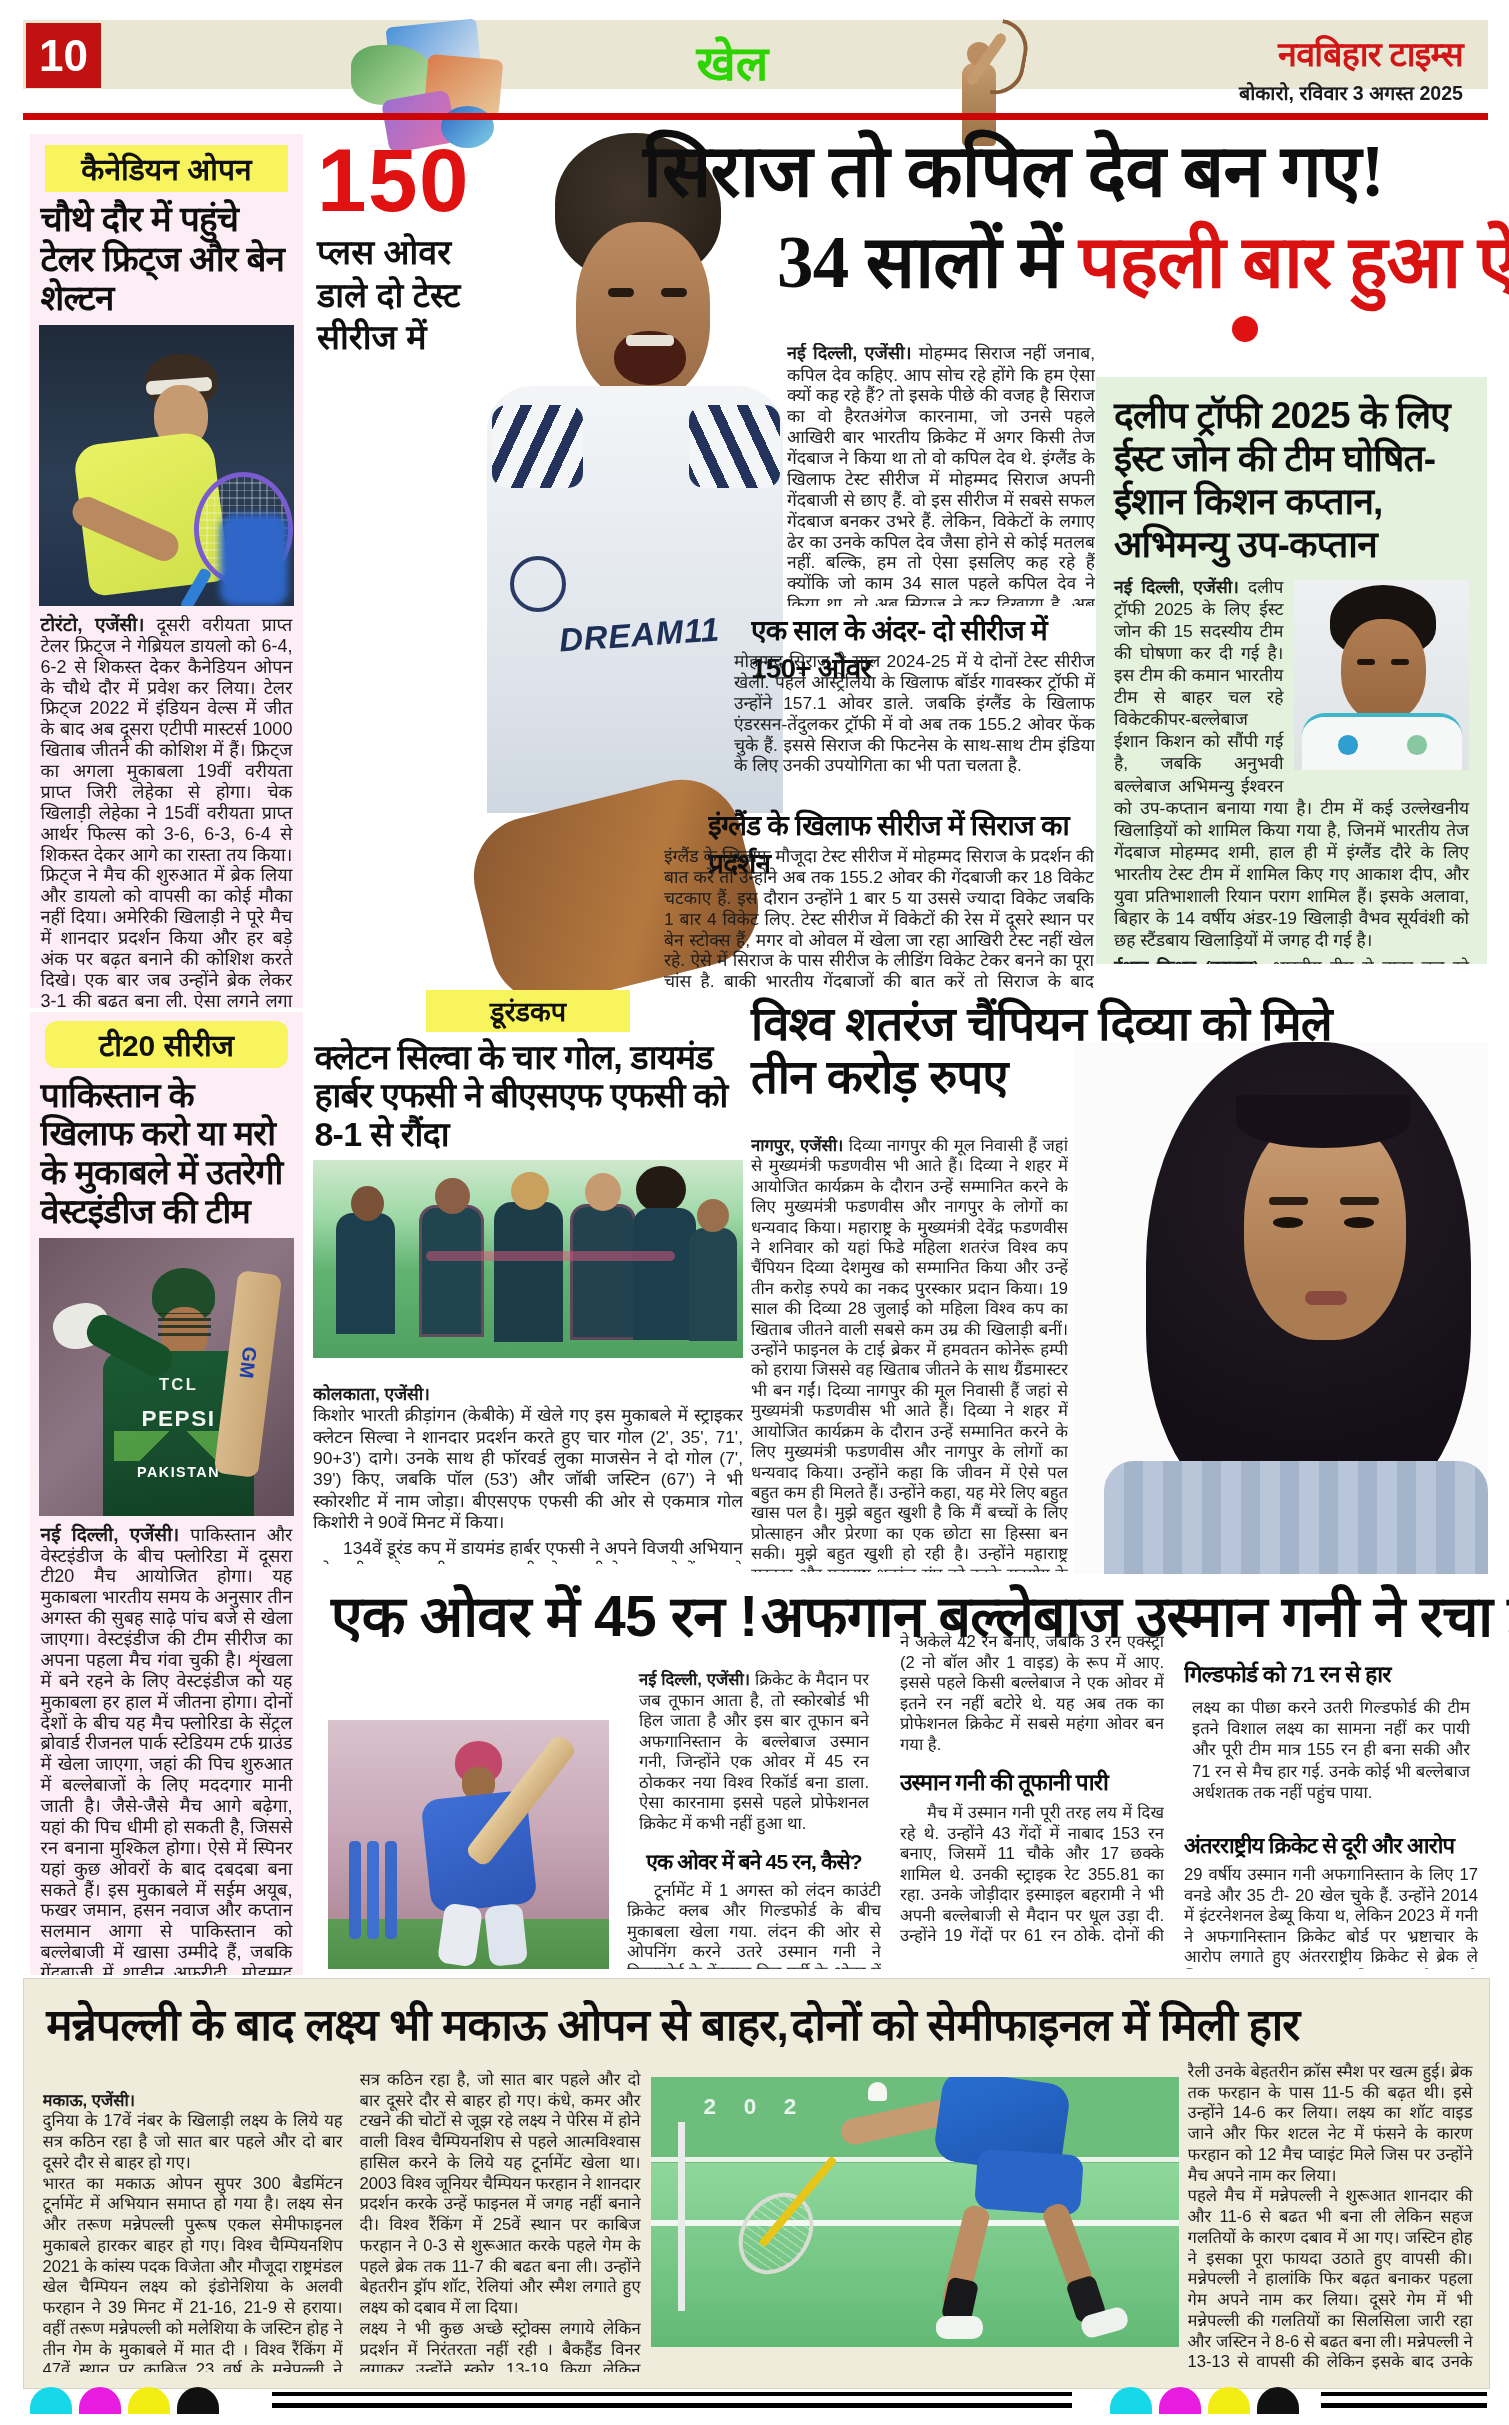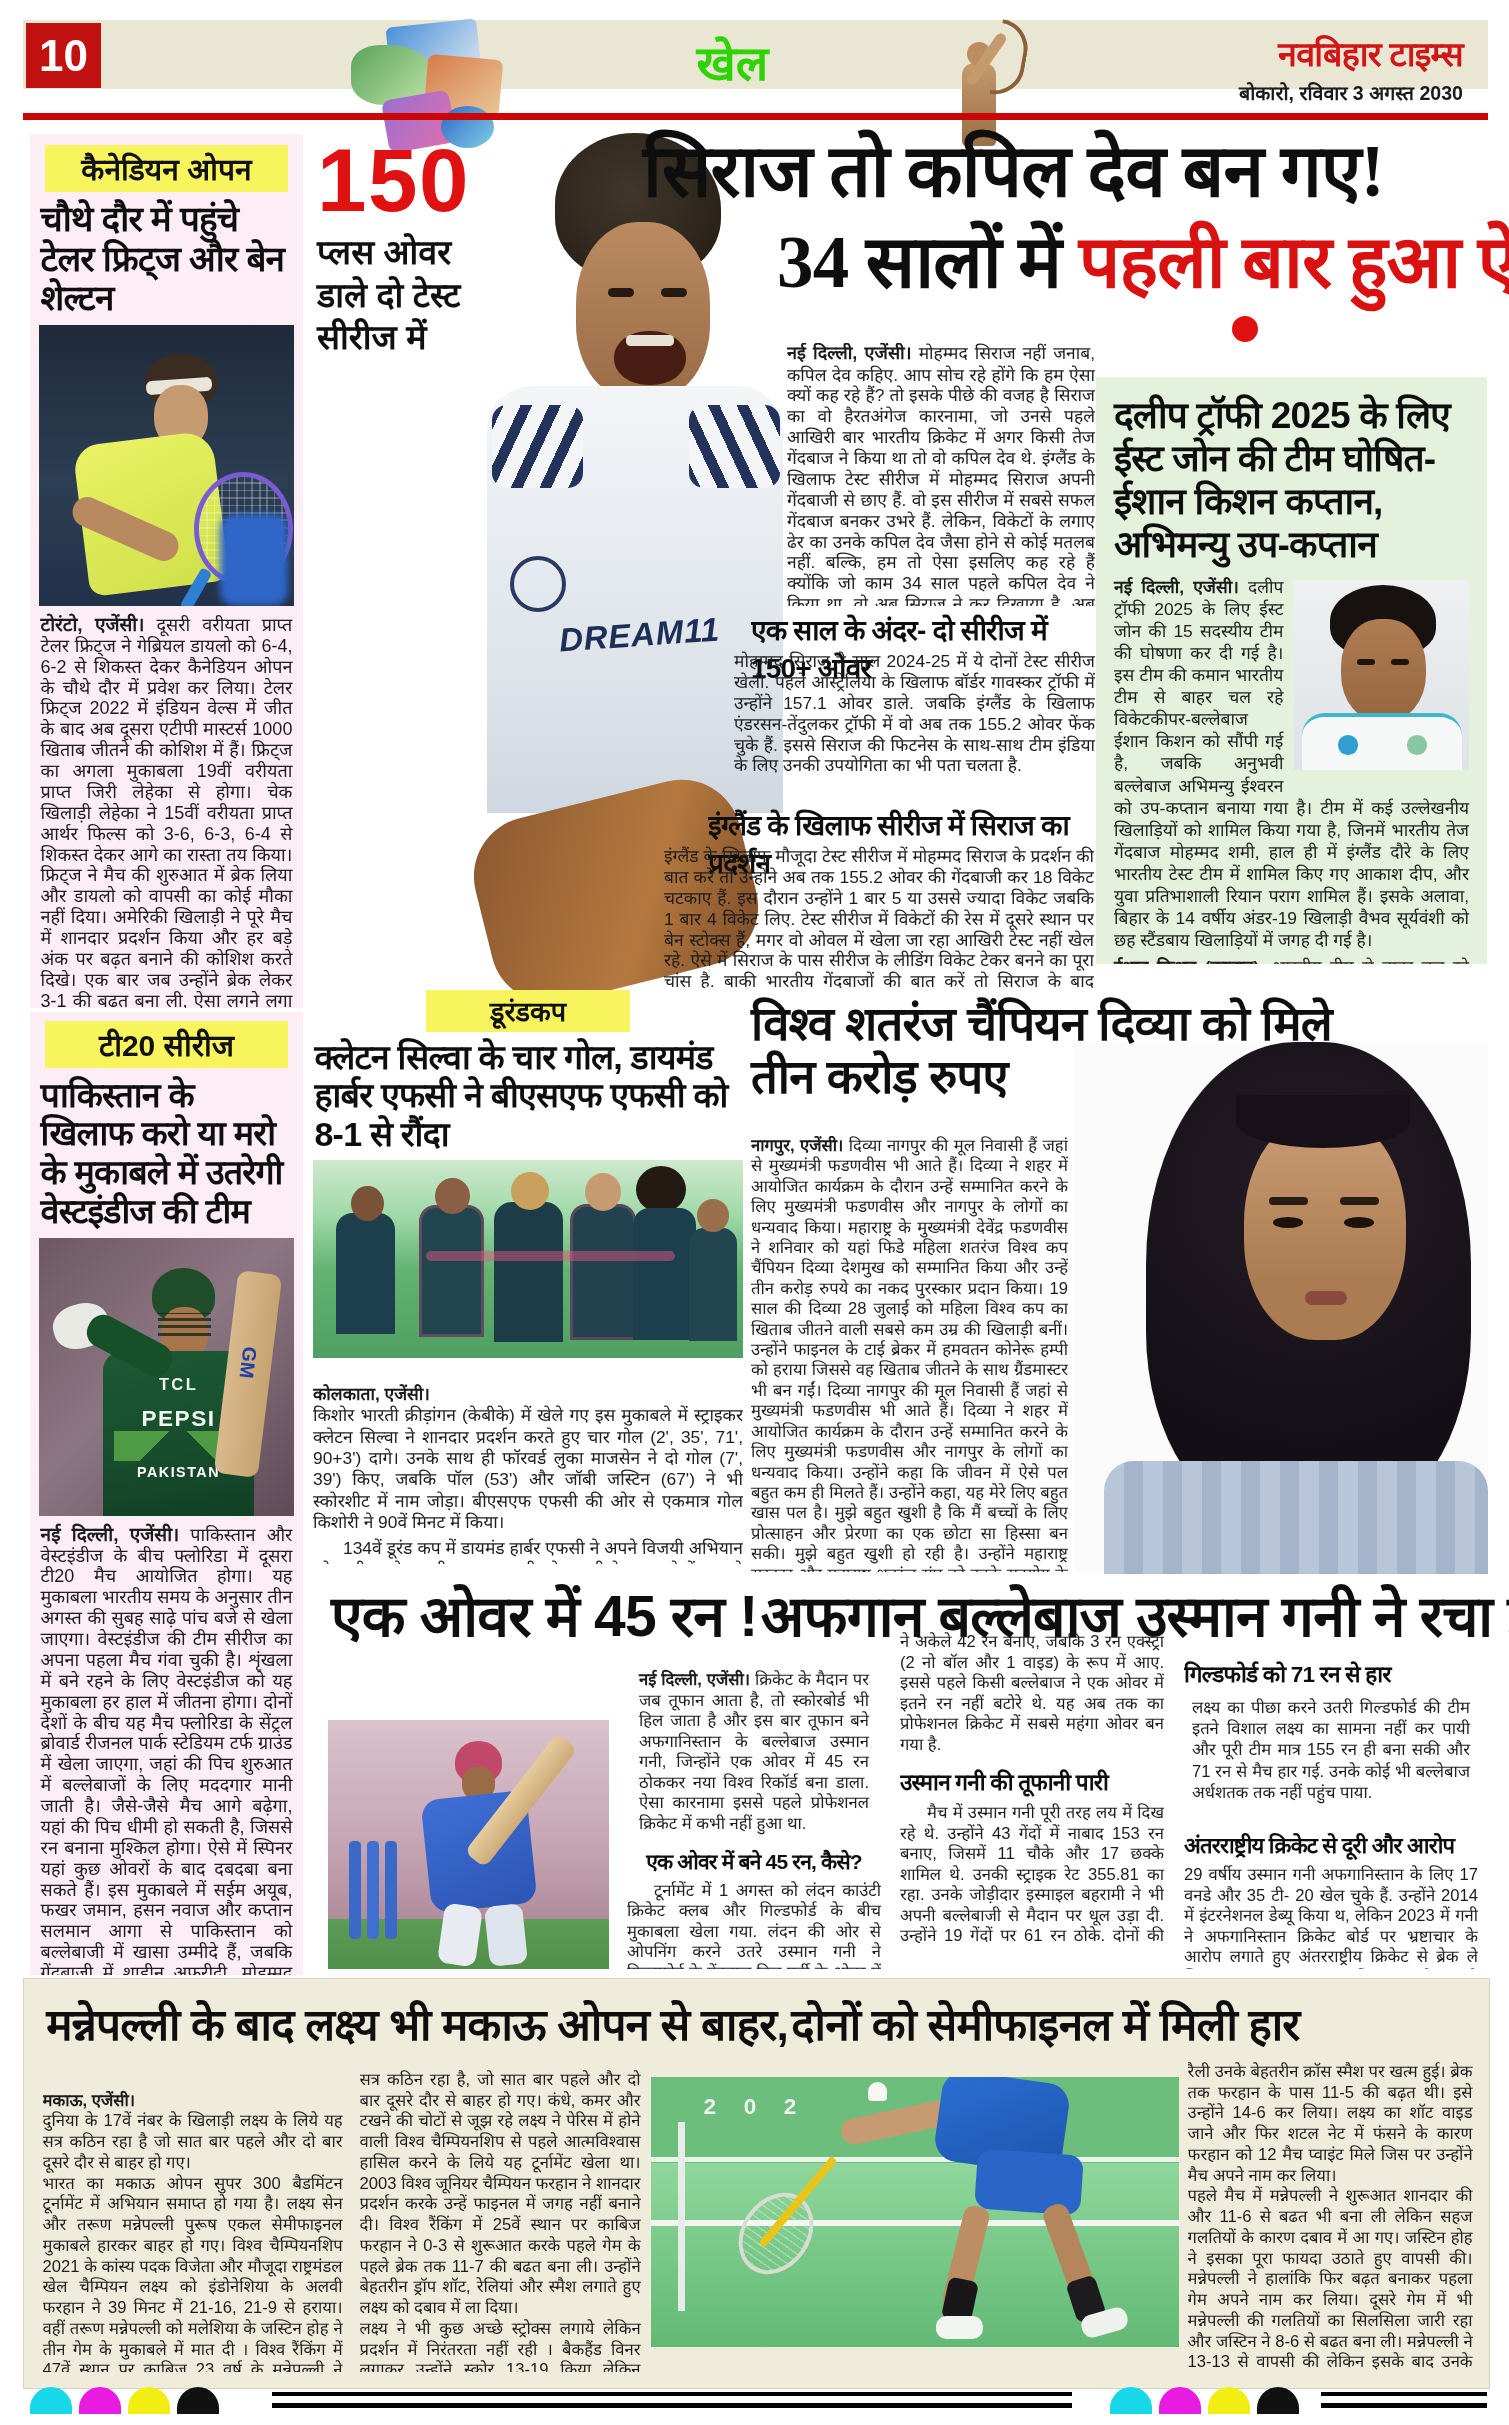--- a/index.html
+++ b/index.html
@@ -47,21 +47,21 @@
 
   <div class="abs" style="left:898px;top:21px;width:151px;height:125px;">
     <div class="abs" style="left:64px;top:42px;width:34px;height:83px;background:linear-gradient(180deg,#c59a6d,#9a6f45);border-radius:12px 12px 4.5px 4.5px;"></div>
     <div class="abs" style="left:69px;top:21px;width:24px;height:24px;background:#bb8d60;border-radius:50%;"></div>
     <div class="abs" style="left:83px;top:7.5px;width:10.6px;height:60px;background:#c59a6d;transform:rotate(35deg);border-radius:6px;"></div>
     <div class="abs" style="left:98px;top:0px;width:26px;height:68px;border:4.5px solid #8a5f3a;border-left:none;border-radius:0 30px 30px 0;transform:rotate(10deg);"></div>
   </div>
 
   <div class="abs" style="right:47px;top:30px;width:272px;text-align:right;">
     <div class="xb" style="color:#d01616;font-size:34px;letter-spacing:-0.8px;">नवबिहार टाइम्स</div>
-    <div class="b" style="color:#1b1b1b;font-size:19.6px;margin-top:3px;">बोकारो, रविवार 3 अगस्त 2030</div>
+    <div class="b" style="color:#1b1b1b;font-size:19.6px;margin-top:3px;">बोकारो, रविवार 3 अगस्त 2025</div>
   </div>
 
   <div class="abs" style="left:22.6px;top:113px;width:1465px;height:6.8px;background:#cc0606;"></div>
 
   <div class="abs pinkbox clip" style="left:30px;top:134px;width:273px;height:874px;padding:0;">
     <div class="kicker" style="margin:10.6px 15px 7.5px 15px;font-size:30px;padding:3px 0;">कैनेडियन ओपन</div>
     <div class="headline" style="margin:3px 10.6px;font-size:35px;line-height:1.13;">चौथे दौर में पहुंचे टेलर फ्रिट्ज और बेन शेल्टन</div>
 
     <div class="photo" style="position:relative;margin:7.5px 9px;width:255px;height:281px;background:linear-gradient(180deg,#1e2a39 0%,#2c3e54 55%,#22314a 100%);">
       <div class="abs" style="left:106px;top:29px;width:72px;height:53px;background:#3a2c20;border-radius:50% 50% 40% 40%;"></div>
@@ -73,21 +73,21 @@
       <div class="abs" style="left:151px;top:242px;width:12px;height:45px;background:#2f7fd6;transform:rotate(30deg);border-radius:4.5px;"></div>
       <div class="abs" style="left:181px;top:189px;width:68px;height:92px;background:#2f66c8;filter:blur(3.8px);border-radius:15px;"></div>
     </div>
     <p class="body-text jst" style="margin:4.5px 10.6px;font-size:18px;line-height:1.16;">
       <b class="lead" style="font-size:19px;">टोरंटो, एजेंसी।</b>
       <span>दूसरी वरीयता प्राप्त टेलर फ्रिट्ज ने गेब्रियल डायलो को 6-4, 6-2 से शिकस्त देकर कैनेडियन ओपन के चौथे दौर में प्रवेश कर लिया। टेलर फ्रिट्ज 2022 में इंडियन वेल्स में जीत के बाद अब दूसरा एटीपी मास्टर्स 1000 खिताब जीतने की कोशिश में हैं। फ्रिट्ज का अगला मुकाबला 19वीं वरीयता प्राप्त जिरी लेहेका से होगा। चेक खिलाड़ी लेहेका ने 15वीं वरीयता प्राप्त आर्थर फिल्स को 3-6, 6-3, 6-4 से शिकस्त देकर आगे का रास्ता तय किया। फ्रिट्ज ने मैच की शुरुआत में ब्रेक लिया और डायलो को वापसी का कोई मौका नहीं दिया। अमेरिकी खिलाड़ी ने पूरे मैच में शानदार प्रदर्शन किया और हर बड़े अंक पर बढ़त बनाने की कोशिश करते दिखे। एक बार जब उन्होंने ब्रेक लेकर 3-1 की बढ़त बना ली, ऐसा लगने लगा कि जीत तय है। इसके बाद उन्होंने एक और ब्रेक लिया और आसानी से मैच अपने नाम कर लिया। दूसरी ओर, चौथे वरीयता प्राप्त बेन शेल्टन ने ब्रैंडन नकाशिमा को 6-7(8), 6-2, 7-6(5) से हराकर एटीपी हेड-टू-हेड रिकॉर्ड में 5-0 की बढ़त बना ली।इस सीजन में दूसरी बार एटीपी मास्टर्स 1000 इवेंट (इंडियन वेल्स क्वार्टर फाइनल) के चौथे दौर में पहुंचकर, शेल्टन अपनी 100वीं टूर-स्तरीय जीत हासिल करने से बस एक कदम दूर हैं।</span>
     </p>
   </div>
 
   <div class="abs pinkbox clip" style="left:30px;top:1012px;width:273px;height:963px;">
-    <div class="kicker" style="margin:9px 15px 7.5px 15px;font-size:30px;padding:3px 0;">टी20 सीरीज</div>
+    <div class="kicker" style="margin:9px 15px 7.5px 15px;font-size:30px;padding:3px 0;border-radius:12px;">टी20 सीरीज</div>
     <div class="headline" style="margin:3px 10.6px;font-size:34px;line-height:1.14;">पाकिस्तान के खिलाफ करो या मरो के मुकाबले में उतरेगी वेस्टइंडीज की टीम</div>
 
     <div class="photo" style="position:relative;margin:7.5px 9px;width:255px;height:278px;background:linear-gradient(135deg,#6d5862,#8d7683 45%,#5e4b56);">
       <div class="abs" style="left:113px;top:30px;width:63px;height:54px;background:#1f4d2a;border-radius:50% 50% 40% 40%;"></div>
       <div class="abs" style="left:122px;top:69px;width:47px;height:53px;background:#a9754c;border-radius:45%;"></div>
       <div class="abs" style="left:119px;top:75px;width:53px;height:22.6px;background:repeating-linear-gradient(0deg,rgba(20,40,25,.8) 0 3px,transparent 3px 7.5px);"></div>
       <div class="abs" style="left:64px;top:113px;width:151px;height:165px;background:linear-gradient(170deg,#1b5a34,#174c2c 60%,#113f24);border-radius:19.6px 19.6px 0 0;"></div>
       <div class="abs" style="left:75px;top:193px;width:128px;height:30px;background:linear-gradient(135deg,#7ed957 0 35%,transparent 35%),linear-gradient(225deg,#7ed957 0 35%,transparent 35%);opacity:.55;"></div>
       <div class="abs ctr" style="left:64px;top:137px;width:151px;"><span style="color:#eef3ee;font-size:16.6px;font-weight:bold;letter-spacing:2.3px;">TCL</span></div>
       <div class="abs ctr" style="left:64px;top:168px;width:151px;"><span style="color:#f2f6f2;font-size:22.6px;font-weight:bold;letter-spacing:1.5px;">PEPSI</span></div>

